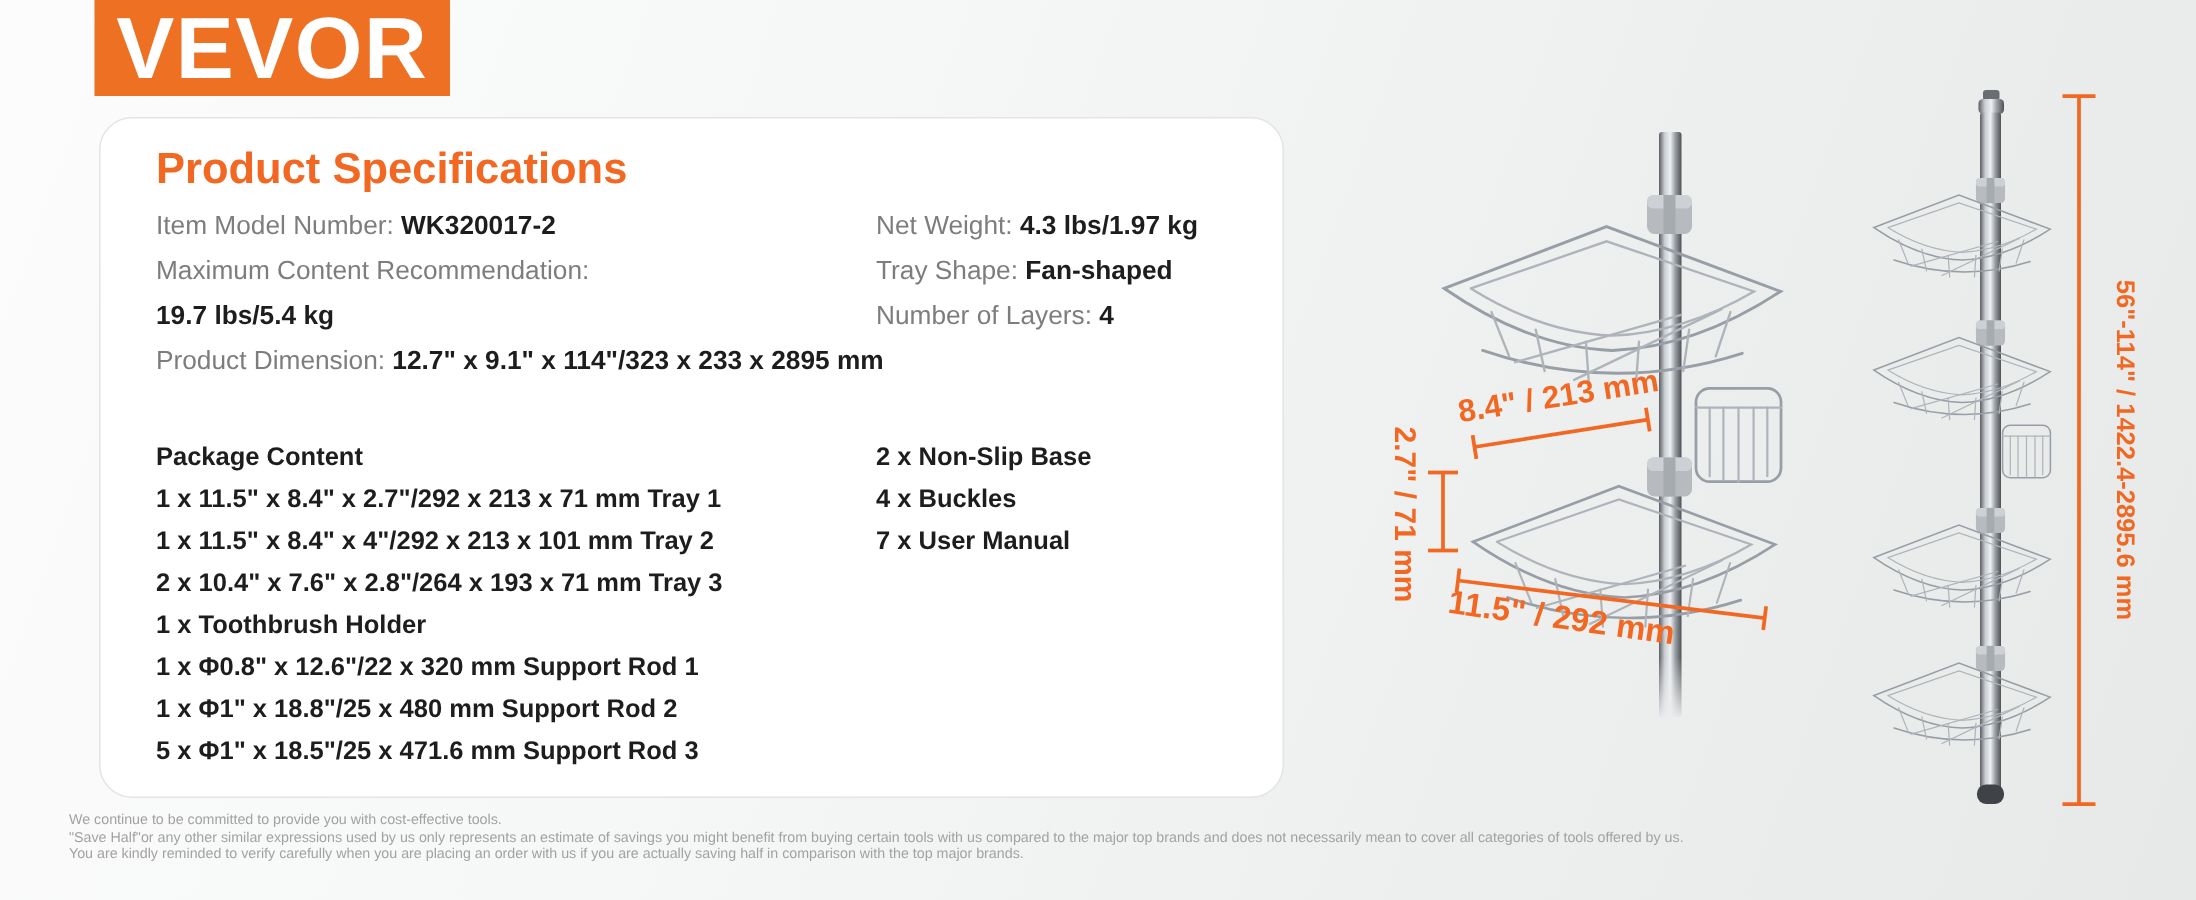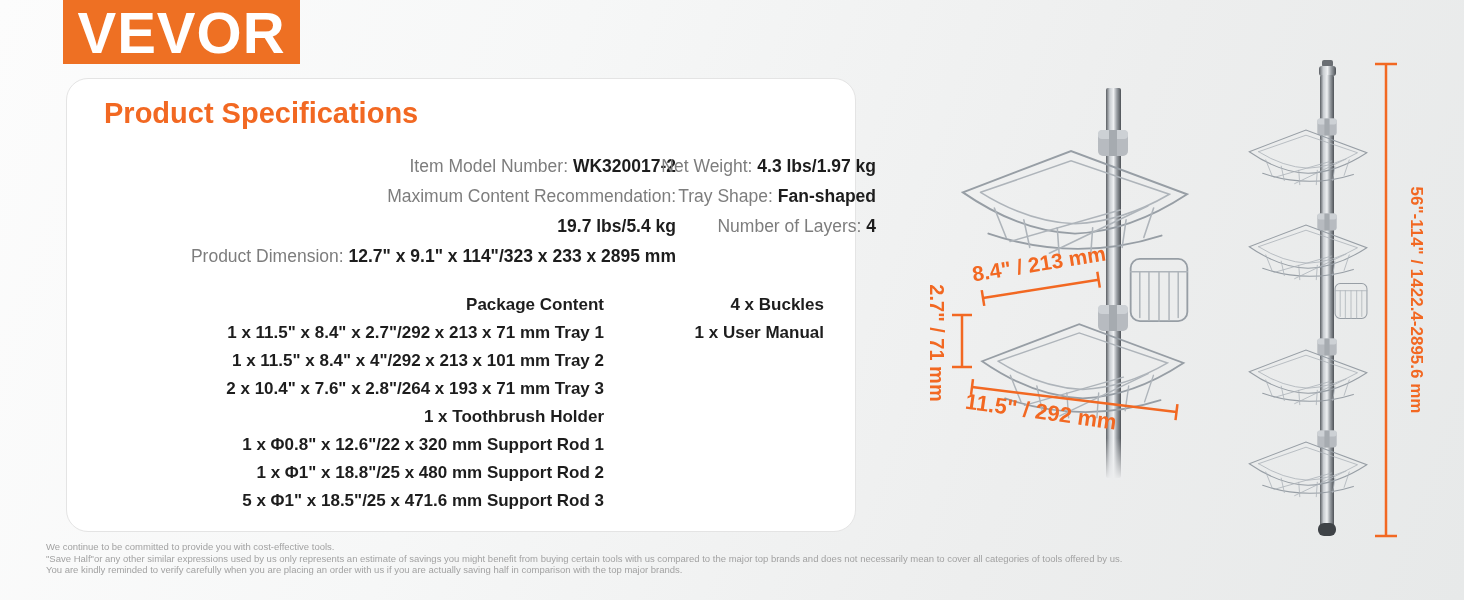--- a/index.html
+++ b/index.html
@@ -8,27 +8,27 @@
     background: linear-gradient(110deg,#fcfcfc 0%,#f6f7f7 35%,#edeeee 70%,#e7e9e9 100%);
     font-family:"Liberation Sans", sans-serif;
   }
   .logo {
     position:absolute; left:63px; top:0; width:237px; height:64px;
     background:var(--logo-bg); color:#fff; display:flex; align-items:center; justify-content:center;
     font-weight:bold; font-size:58px; letter-spacing:1px;
   }
   .card {
     position:absolute; left:66px; top:78px; width:788px; height:452px;
-    background:#ffffff; border:1px solid #e4e4e4; border-radius:22px;text-align:right;
+    background:#ffffff; border:1px solid #e4e4e4; border-radius:22px;
   }
   .title {
     position:absolute; left:37px; top:18px; margin:0;
     font-size:29px; font-weight:bold; color:var(--accent);
   }
-  .specs { position:absolute; top:72px; font-size:17.5px; line-height:30px; white-space:nowrap;margin-left:32px; }
+  .specs { position:absolute; top:56px; font-size:17.5px; line-height:30px; white-space:nowrap; }
   .specs-left  { left:37px;  width:540px; }
   .specs-right { left:517px; width:260px; }
   .lbl { color:var(--label-gray); }
   .val { color:var(--value-dark); font-weight:bold; }
   .pkg { position:absolute; top:212px; font-size:17px; line-height:28px; white-space:nowrap; }
   .pkg-left  { left:37px;  width:500px; }
   .pkg-right { left:517px; width:240px; }
   .pkg .row, .specs .row { display:block; }
   .footer {
     position:absolute; left:46px; top:541px;
@@ -72,22 +72,23 @@
       <span class="row val">1 x 11.5" x 8.4" x 2.7"/292 x 213 x 71 mm Tray 1</span>
       <span class="row val">1 x 11.5" x 8.4" x 4"/292 x 213 x 101 mm Tray 2</span>
       <span class="row val">2 x 10.4" x 7.6" x 2.8"/264 x 193 x 71 mm Tray 3</span>
       <span class="row val">1 x Toothbrush Holder</span>
       <span class="row val">1 x Φ0.8" x 12.6"/22 x 320 mm Support Rod 1</span>
       <span class="row val">1 x Φ1" x 18.8"/25 x 480 mm Support Rod 2</span>
       <span class="row val">5 x Φ1" x 18.5"/25 x 471.6 mm Support Rod 3</span>
     </div>
 
     <div class="pkg pkg-right">
+      <span class="row val">2 x Non-Slip Base</span>
       <span class="row val">4 x Buckles</span>
-      <span class="row val">1 x User Manual</span>
+      <span class="row val">7 x User Manual</span>
     </div>
   </div>
 
   <svg class="diag diag-left" viewBox="0 0 360 490">
     <defs>
       <linearGradient id="poleG" x1="0" y1="0" x2="1" y2="0">
         <stop offset="0" stop-color="#5a5e63"></stop>
         <stop offset="0.25" stop-color="#c9cdd1"></stop>
         <stop offset="0.5" stop-color="#eef0f2"></stop>
         <stop offset="0.72" stop-color="#9ba0a5"></stop>

